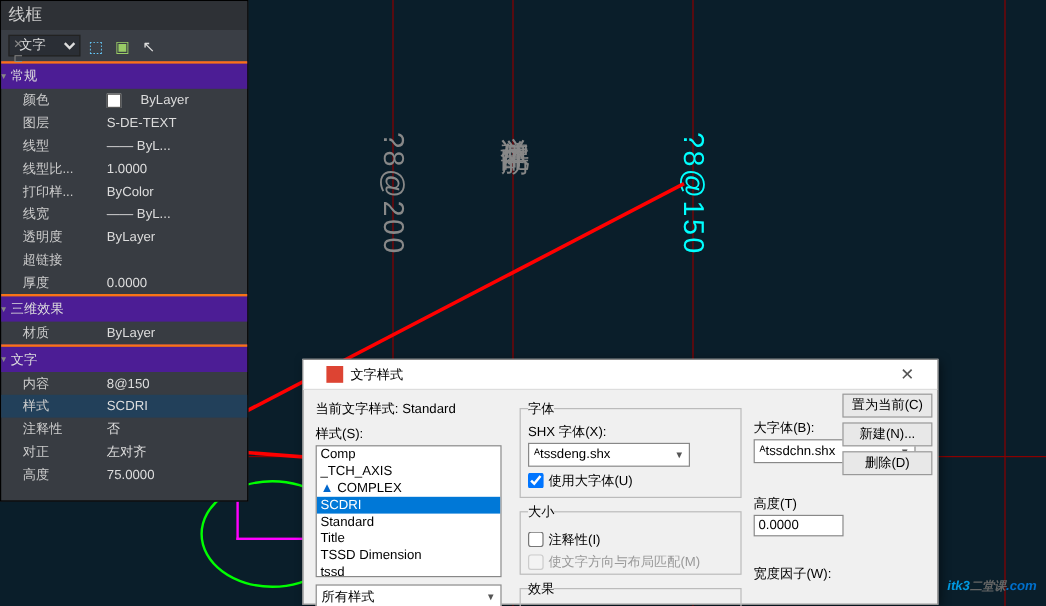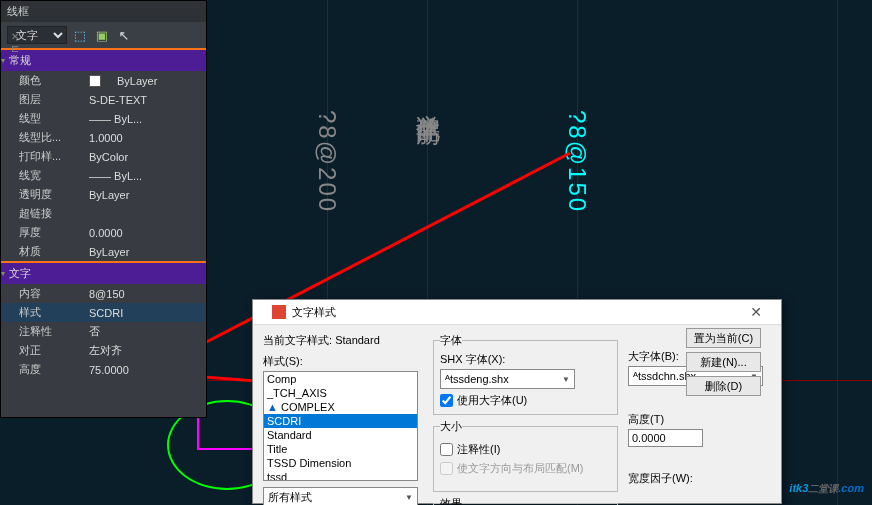--- a/index.html
+++ b/index.html
@@ -1,18 +1,18 @@
 <!DOCTYPE html>
 <html><head>
 <meta charset="utf-8">
 <style>
 *{margin:0;padding:0;box-sizing:border-box;font-family:"Microsoft YaHei",Arial,sans-serif;font-size:11px}
 body{width:872px;height:505px;background:#0a1e2a;position:relative;overflow:hidden}
 .panel{position:absolute;left:0;top:0;width:207px;height:418px;background:#383c42;color:#ddd;border:1px solid #000}
-.panel-title{background:#2e3136;padding:3px 6px;font-size:11px;color:#ccc}
+.panel-title{background:#2e3136;padding:3px 6px;font-size:14px;color:#ccc}
 .panel-toolbar{background:#3a3e45;padding:4px 6px;display:flex;align-items:center;gap:4px}
 .toolbar-select{background:#2a2e35;color:#ddd;border:1px solid #222;padding:1px 4px;font-size:11px;width:60px}
 .toolbar-icon{width:18px;height:18px;display:inline-flex;align-items:center;justify-content:center;font-size:13px}
 .section-header{background:#4c1d95;padding:3px 0;color:#ddd;border-top:2px solid #f97316;display:flex;align-items:center;gap:4px}
 .section-header::before{content:"▾";font-size:8px;color:#888}
 .prop-row{display:flex;padding:2px 4px 2px 18px;color:#ddd}
 .prop-label{width:70px;color:#ccc;font-size:11px}
 .prop-value{flex:1;color:#ddd;font-size:11px;display:flex;align-items:center;gap:16px}
 .color-swatch{width:12px;height:12px;background:#fff;border:1px solid #555}
 .highlight-row{background:#22405a}
@@ -119,20 +119,21 @@
     </div>
   <div class="prop-row">
       <span class="prop-label">超链接</span>
       <span class="prop-value"></span>
     </div>
   <div class="prop-row">
       <span class="prop-label">厚度</span>
       <span class="prop-value">0.0000</span>
     </div>
 
+  <div class="section-header">三维效果</div>
   <div class="prop-row">
       <span class="prop-label">材质</span>
       <span class="prop-value">ByLayer</span>
     </div>
 
   <div class="section-header">文字</div>
   <div class="prop-row">
       <span class="prop-label">内容</span>
       <span class="prop-value">8@150</span>
     </div>
@@ -191,21 +192,21 @@
                 <span>tssdeng.shx</span>
                 <span class="arrow-down">▼</span>
               </div>
           </div>
         </div>
         <div class="checkbox-row">
             <input type="checkbox" checked="" style="">
             <span>使用大字体(U)</span>
           </div>
       </fieldset>
-      <fieldset style="border:1px solid #bbb;padding:4px 6px 15px;margin-bottom:4px">
+      <fieldset style="border:1px solid #bbb;padding:4px 6px 2px;margin-bottom:4px">
         <legend>大小</legend>
         <div class="checkbox-row">
             <input type="checkbox" style="">
             <span>注释性(I)</span>
           </div>
         <div class="checkbox-row" style="color:#999">
             <input type="checkbox" disabled="" style="">
             <span>使文字方向与布局匹配(M)</span>
           </div>
       </fieldset>
@@ -222,21 +223,21 @@
           <span>ᴬ</span>
           <span>tssdchn.shx</span>
           <span class="arrow-down">▼</span>
         </div>
       <div class="field-label">高度(T)</div>
       <input class="input-field" value="0.0000" style="">
       <div style="height:24px"></div>
       <div class="field-label">宽度因子(W):</div>
     </div>
 
-    <div style="position:absolute;right:20px;top:28px">
+    <div style="position:absolute;right:4px;top:28px">
       <div class="btn">置为当前(C)</div>
       <div class="btn">新建(N)...</div>
       <div class="btn">删除(D)</div>
     </div>
   </div>
 </div>
 
 <div class="watermark">
   <span>itk3</span><span class="sub">二堂课</span><span class="ext">.com</span>
 </div>

